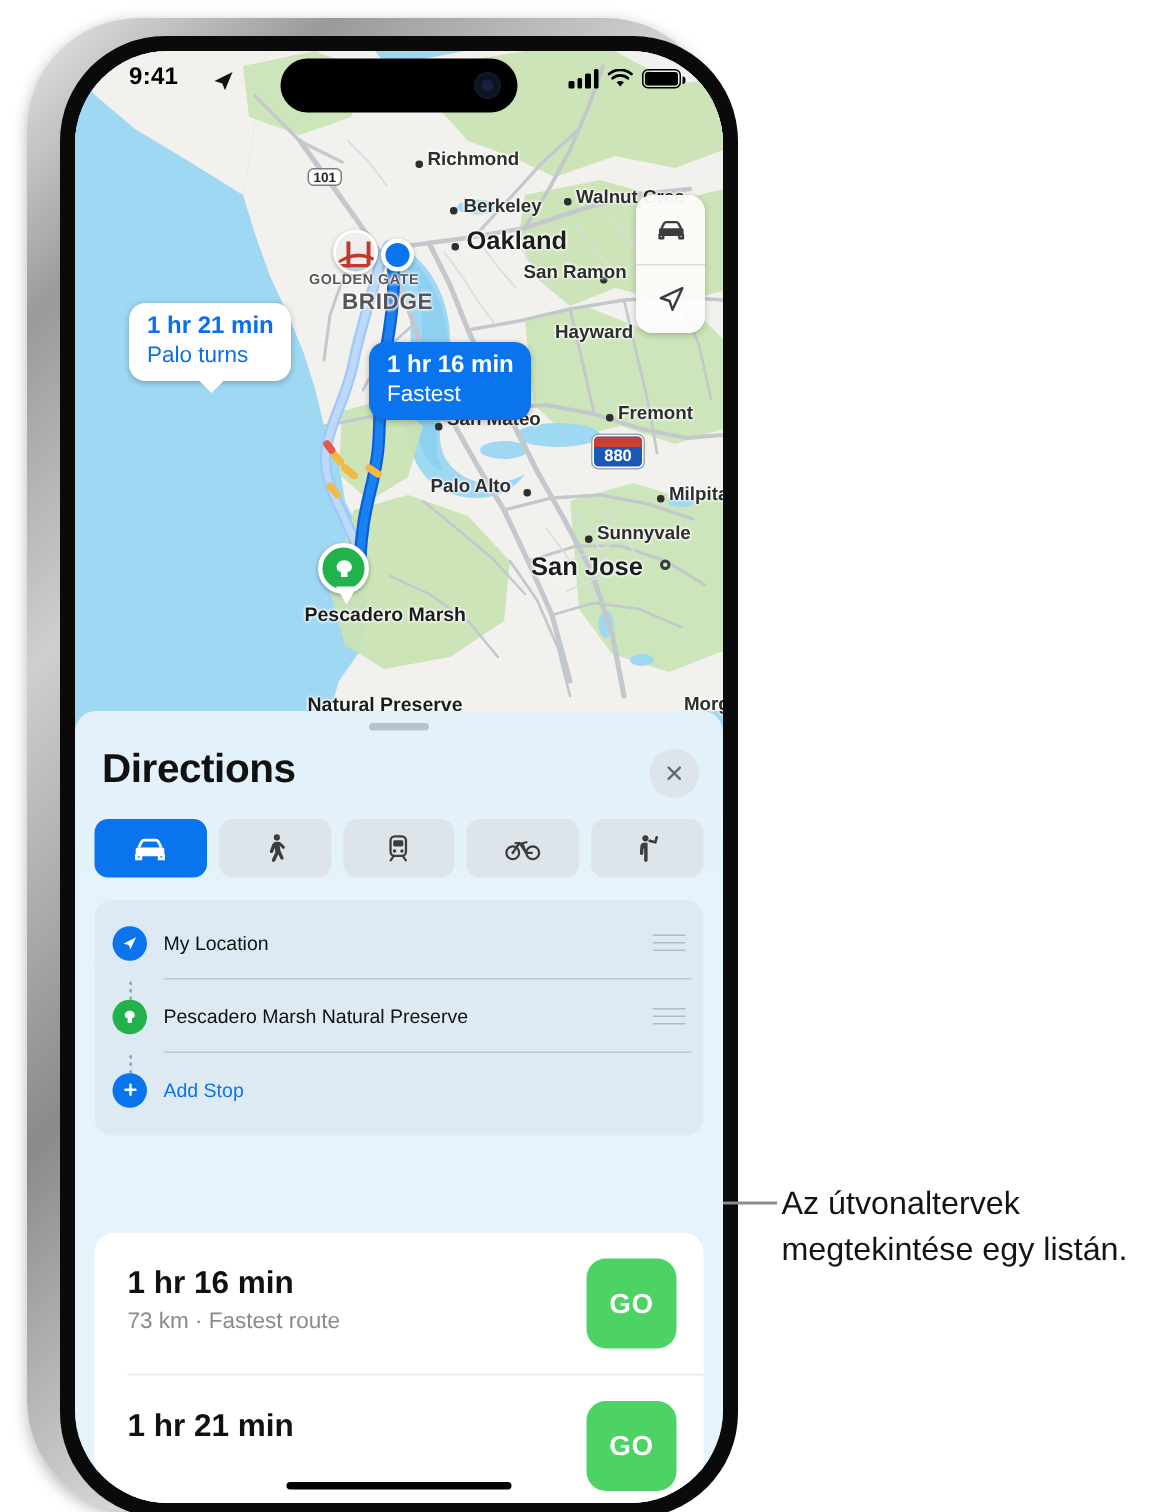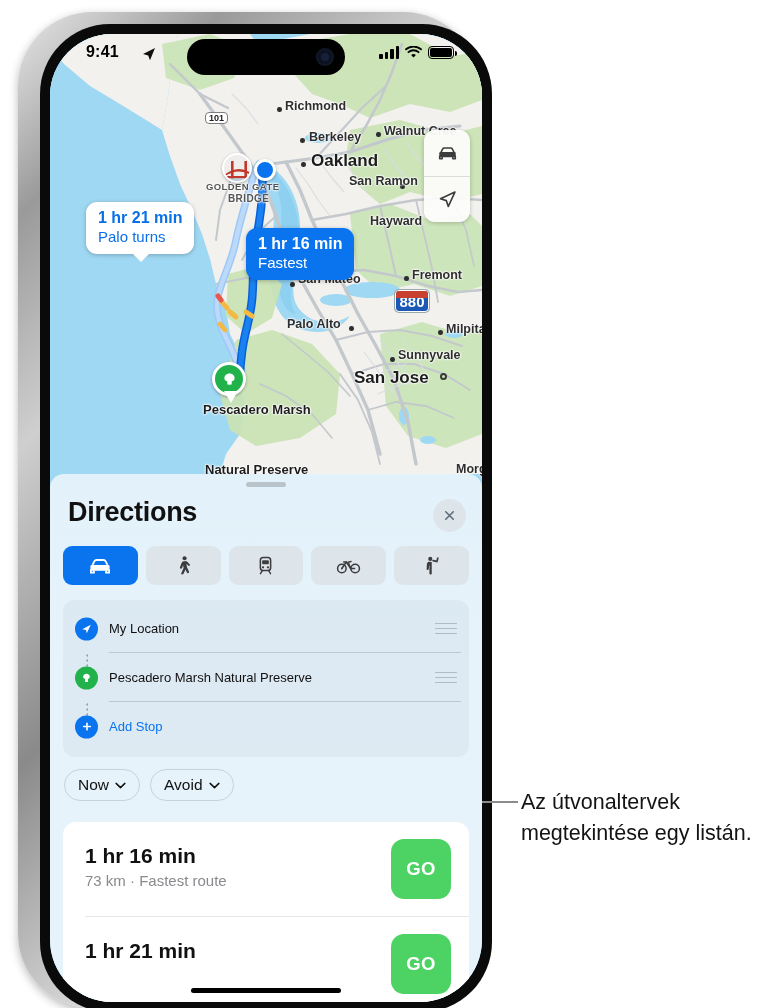--- a/index.html
+++ b/index.html
@@ -189,21 +189,21 @@
     position:absolute; z-index: 16;
     background:#fff; border:1.6px solid #7d7d7d;
     border-radius:4px; padding:0 3px;
     font-size:9px; font-weight:bold; color:#222;
   }
   .shield-i {
     position:absolute; z-index:16; width:34px; height:22px;
     border-radius:4px; overflow:hidden;
     background:#1b57b5; border:1.5px solid #fff;
     box-shadow:0 0 0 1px #9aa;
-    color:#fff; font-size:15px; font-weight:bold;
+    color:#fff; font-size:11px; font-weight:bold;
     display:flex; align-items:flex-end; justify-content:center;
     padding-bottom:1px;
   }
   .shield-i::before {
     content:""; position:absolute; left:0; top:0; width:100%; height:7px;
     background:#c8402f;
   }
 
   
   .sheet {
@@ -486,21 +486,21 @@
 
         <div class="mdot" style="left:340px; top:323px;"></div>
         <div class="mlabel city" style="left:348px; top:314px;">Sunnyvale</div>
 
         <div class="mdot ring" style="left:390px; top:339px;"></div>
         <div class="mlabel big" style="left:304px; top:334px;">San Jose</div>
 
         <div class="mlabel city" style="left:406px; top:428px;">Morgan Hil</div>
 
         <div class="mlabel" style="left:156px; top:147px; font-size:9.5px; font-weight:bold; letter-spacing:.4px; color:#555;">GOLDEN GATE</div>
-        <div class="mlabel" style="left:178px; top:159px; font-size:10px; font-weight:bold; letter-spacing:.4px; color:#555;">BRIDGE</div>
+        <div class="mlabel" style="left:178px; top:159px; font-size:15px; font-weight:bold; letter-spacing:.4px; color:#555;">BRIDGE</div>
 
         <div class="mlabel" style="left:153px; top:368px; font-size:13px; font-weight:bold; color:#1c1c1c;">Pescadero Marsh</div>
         <div class="mlabel" style="left:155px; top:384px; font-size:13px; font-weight:bold; color:#1c1c1c;margin-top:44px;">Natural Preserve</div>
 
         <div class="shield" style="left:155px; top:78px;">101</div>
         <div class="shield-i" style="left:345px; top:256px;">880</div>
 
         <div class="ggb">
           <svg viewBox="0 0 30 30" width="30" height="30">
             <rect x="0" y="0" width="30" height="30" fill="#efeeec"></rect>
@@ -662,34 +662,20 @@
           <div class="rf-row add">
             <div class="rf-badge blue">
               <svg viewBox="0 0 16 16" width="12" height="12" stroke="#fff" stroke-width="2.2" stroke-linecap="round">
                 <path d="M8 3.6 L8 12.4 M3.6 8 L12.4 8"></path>
               </svg>
             </div>
             <div class="rf-text">Add Stop</div>
           </div>
         </div>
 
-        <div class="chips">
-          <div class="chip">
-            <span>Now</span>
-            <svg viewBox="0 0 12 8" width="11" height="7" stroke="#111" stroke-width="1.7" fill="none" stroke-linecap="round" stroke-linejoin="round">
-              <path d="M1 1.6 L6 6.4 L11 1.6"></path>
-            </svg>
-          </div>
-          <div class="chip">
-            <span>Avoid</span>
-            <svg viewBox="0 0 12 8" width="11" height="7" stroke="#111" stroke-width="1.7" fill="none" stroke-linecap="round" stroke-linejoin="round">
-              <path d="M1 1.6 L6 6.4 L11 1.6"></path>
-            </svg>
-          </div>
-        </div>
 
         <div class="routes-card">
           <div class="route-row">
             <div class="r-time">1 hr 16 min</div>
             <div class="r-sub">73 km · Fastest route</div>
             <div class="go-btn">GO</div>
             <div class="route-sep"></div>
           </div>
           <div class="route-row">
             <div class="r-time">1 hr 21 min</div>

